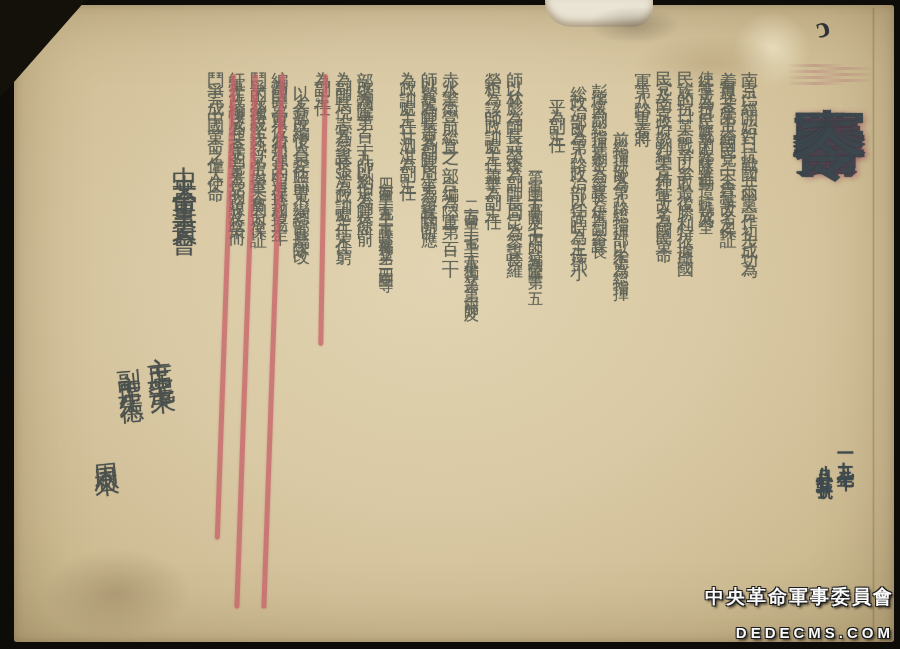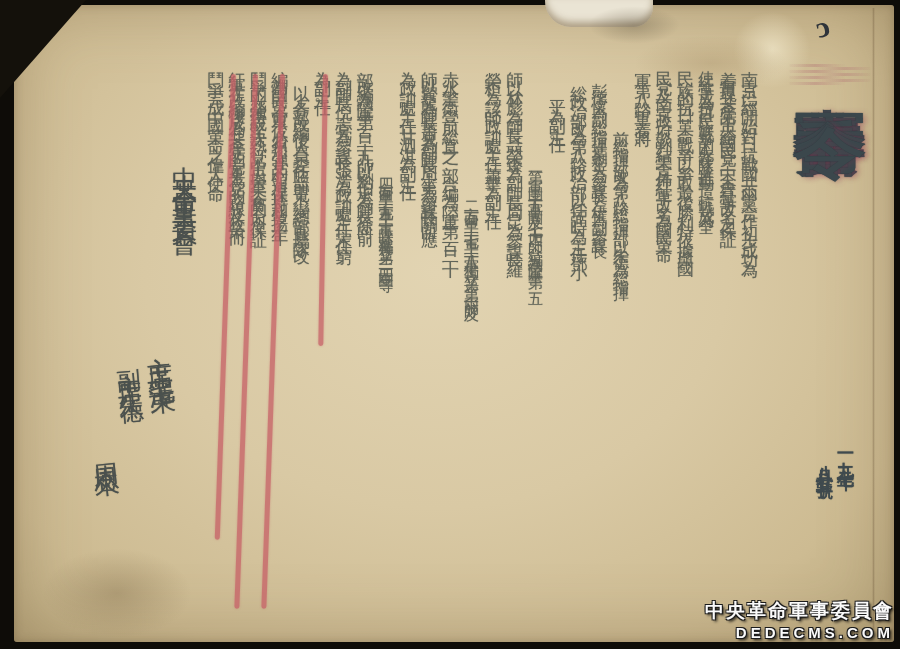--- a/index.html
+++ b/index.html
@@ -46,21 +46,21 @@
   #sig-1{left:138px;top:336px;font-size:26px;letter-spacing:5px;transform:rotate(-6deg);transform-origin:top center;}
   #sig-2{left:110px;top:350px;font-size:24px;letter-spacing:5px;transform:rotate(-5deg);transform-origin:top center;}
   #sig-3{left:86px;top:444px;font-size:25px;letter-spacing:4px;transform:rotate(-6deg);transform-origin:top center;}
   
   .ink-mark{position:absolute;left:816px;top:10px;font-size:30px;font-weight:700;color:#2f343a;
             transform:scaleX(-1) rotate(14deg);}
   
   .watermark{position:absolute;right:6px;bottom:8px;text-align:right;z-index:20;
              font-family:"Liberation Sans","DejaVu Sans",sans-serif;font-weight:700;color:#fafafa;
              text-shadow:1px 1px 0 #1c1c1c,-1px -1px 0 #1c1c1c,1px -1px 0 #1c1c1c,-1px 1px 0 #1c1c1c,2px 2px 3px #000;}
-  .wm1{font-size:19px;letter-spacing:2px;} .wm2{font-size:15px;letter-spacing:4px;}
+  .wm1{font-size:19px;letter-spacing:2px;} .wm2{font-size:15px;letter-spacing:4px;margin-top:14px;}
 </style>
 </head>
 <body>
 
 <div class="photo">
   <div class="paper"></div>
 
   <div class="tear-top"></div>
   <div class="patch-light"></div>
   <div class="smudge"></div>

